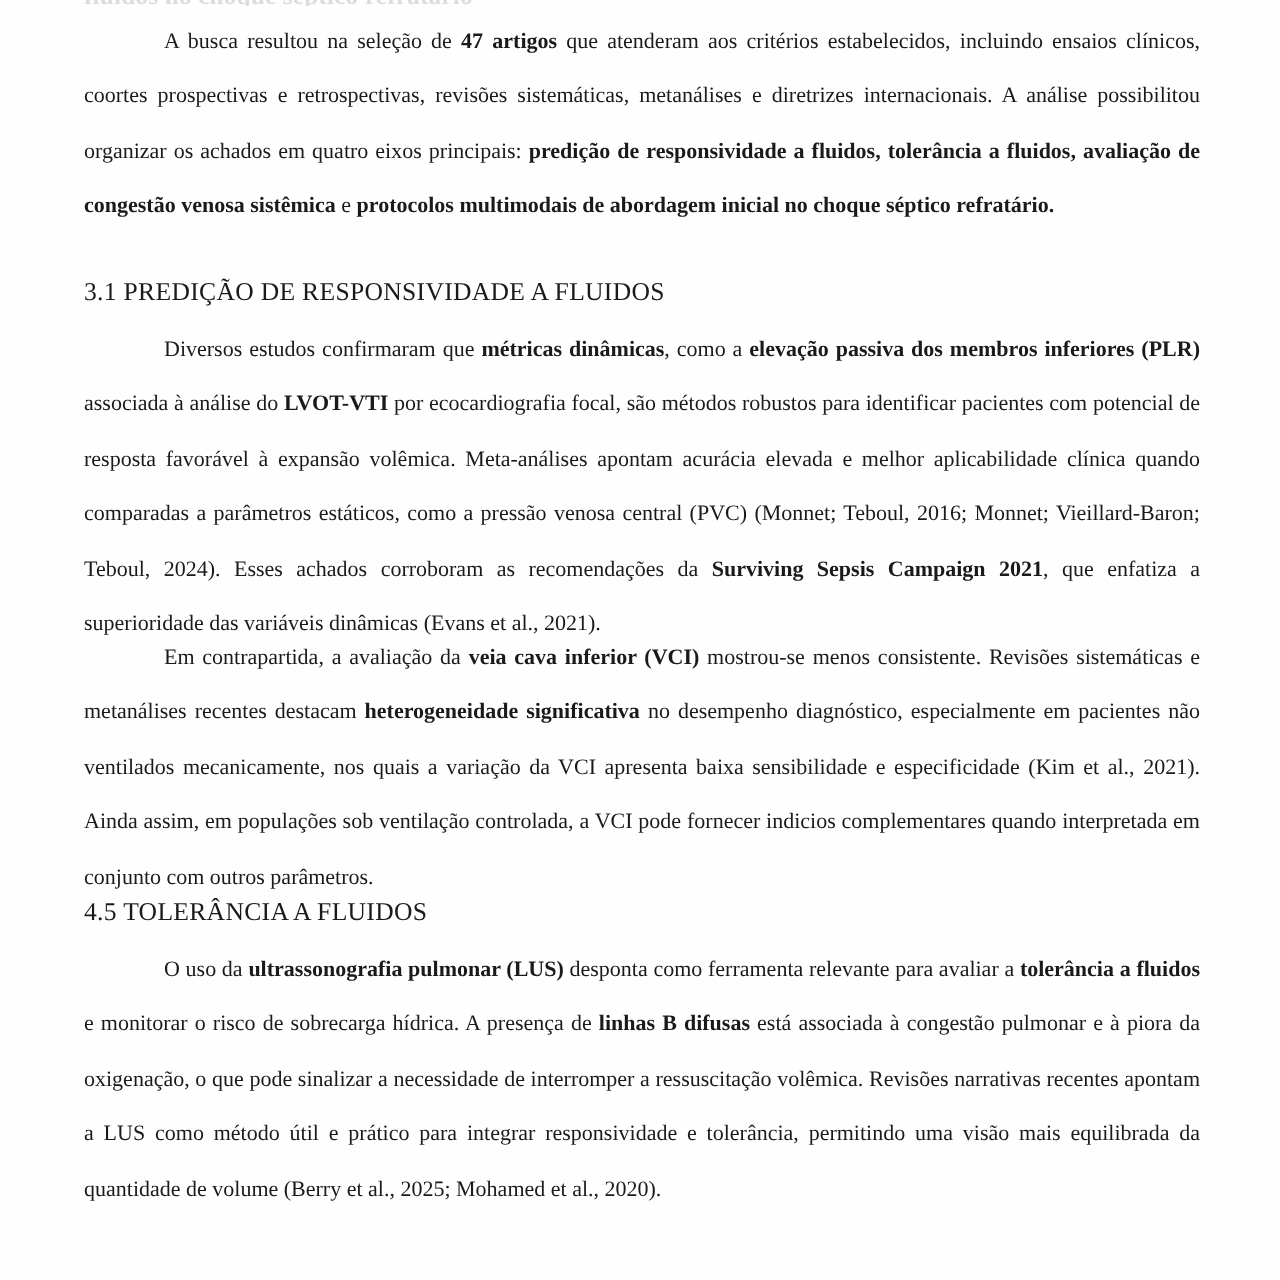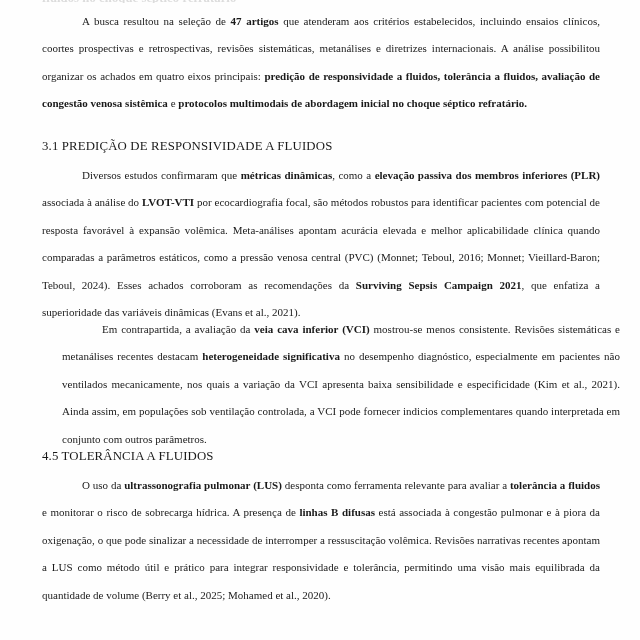--- a/index.html
+++ b/index.html
@@ -67,21 +67,21 @@
     text-align: left;
     white-space: nowrap;
   }
 
   b, strong { font-weight: bold; }
 
   
   #blk-p1   { position: absolute; left: 0; top: 8px;   width: 558px; }
   #blk-h31  { position: absolute; left: 0; top: 133px; width: 558px; }
   #blk-p2   { position: absolute; left: 0; top: 162px; width: 558px; }
-  #blk-p3   { position: absolute; left: 0; top: 316px; width: 558px; margin-left: 20px; }
+  #blk-p3   { position: absolute; left: 0; top: 316px; width: 558px; }
   #blk-h32  { position: absolute; left: 0; top: 443px; width: 558px; }
   #blk-p4   { position: absolute; left: 0; top: 472px; width: 558px; }
   #blk-h33  { position: absolute; left: 0; top: 625px; width: 558px; height: 15px; overflow: hidden; margin-top: 36px; }
 </style>
 </head>
 <body>
 
 <div id="page">
 
   <div id="content">

